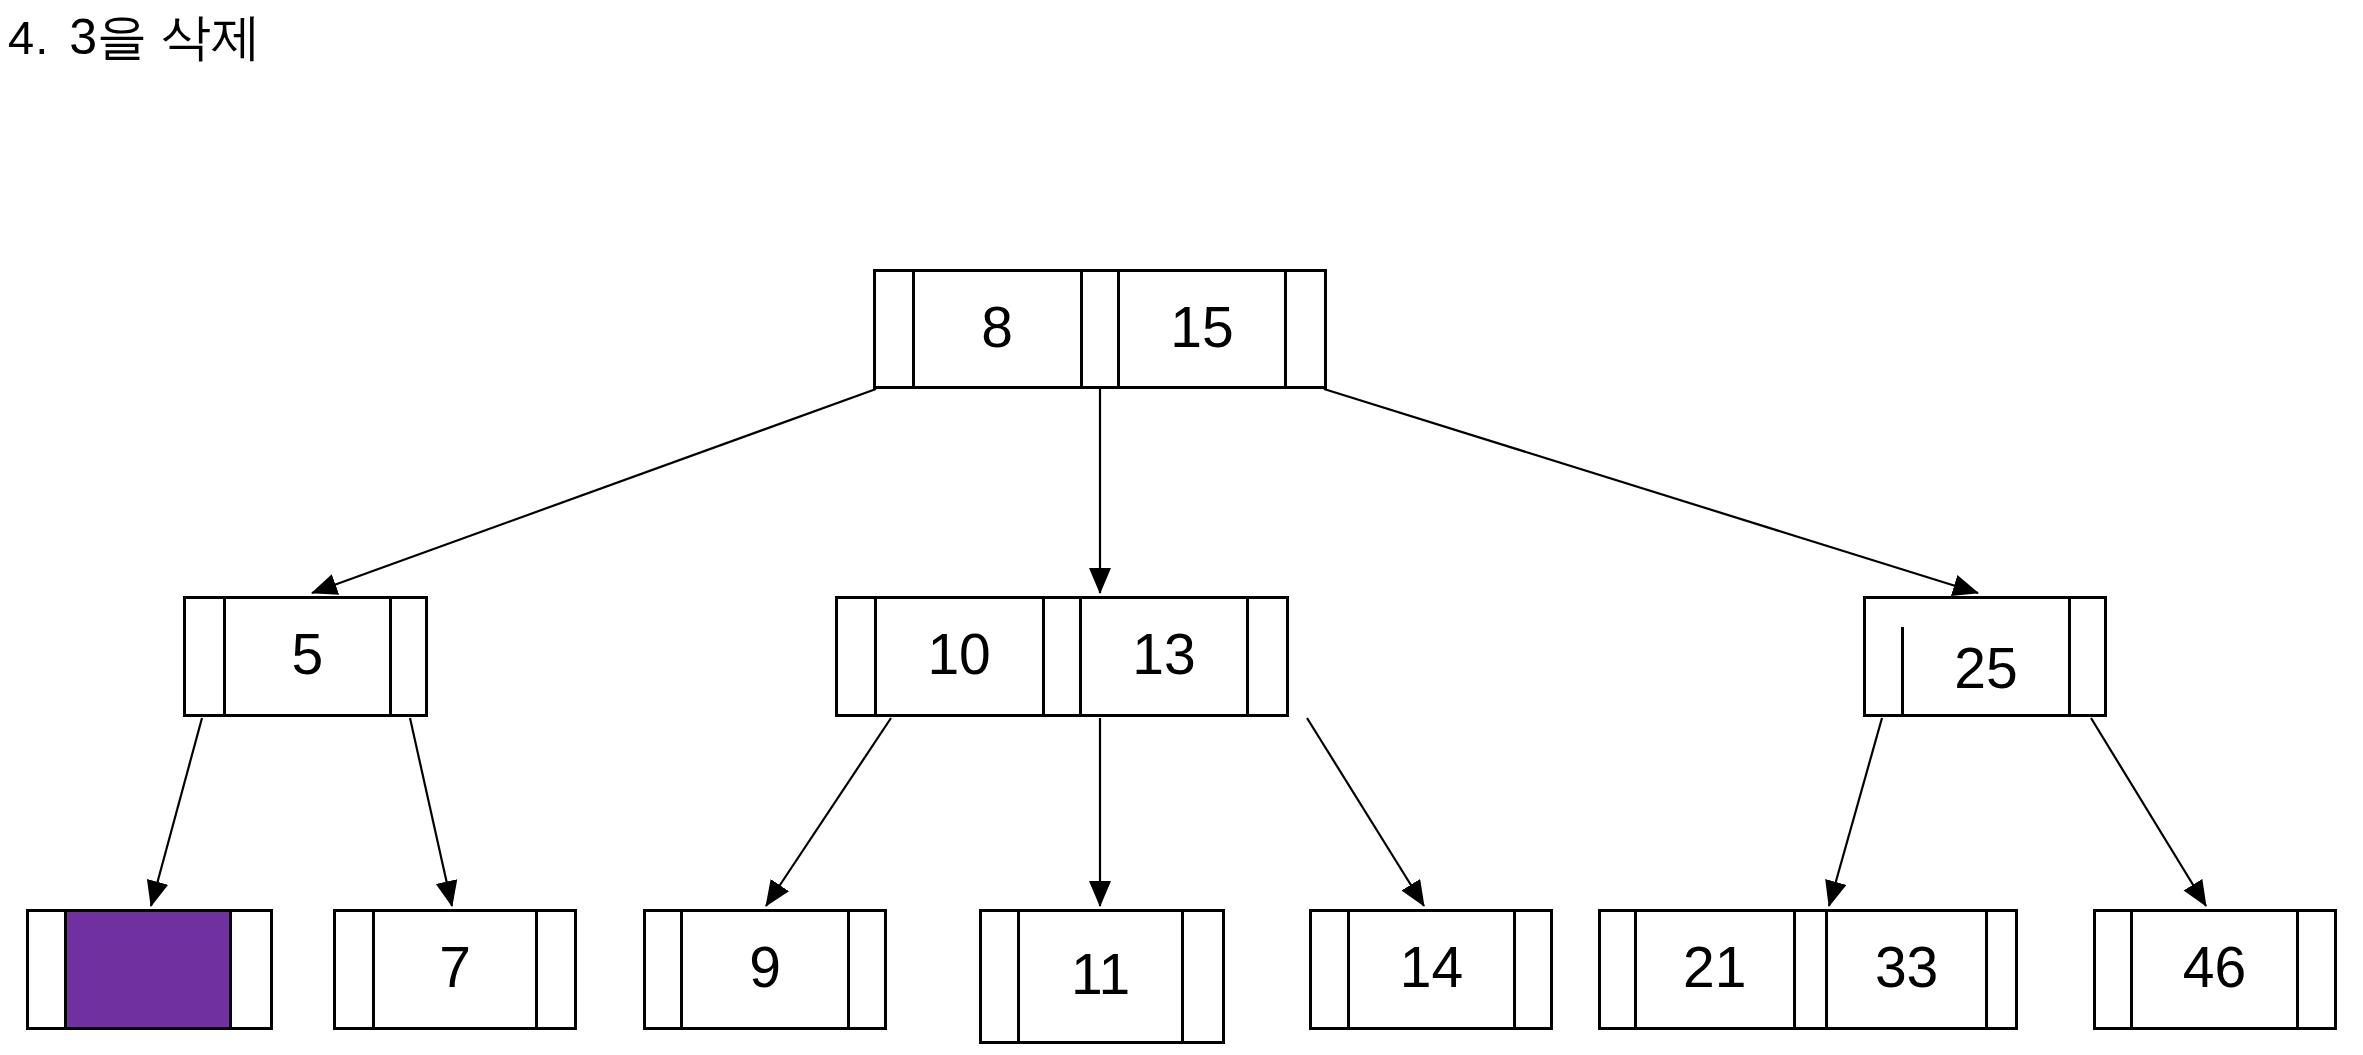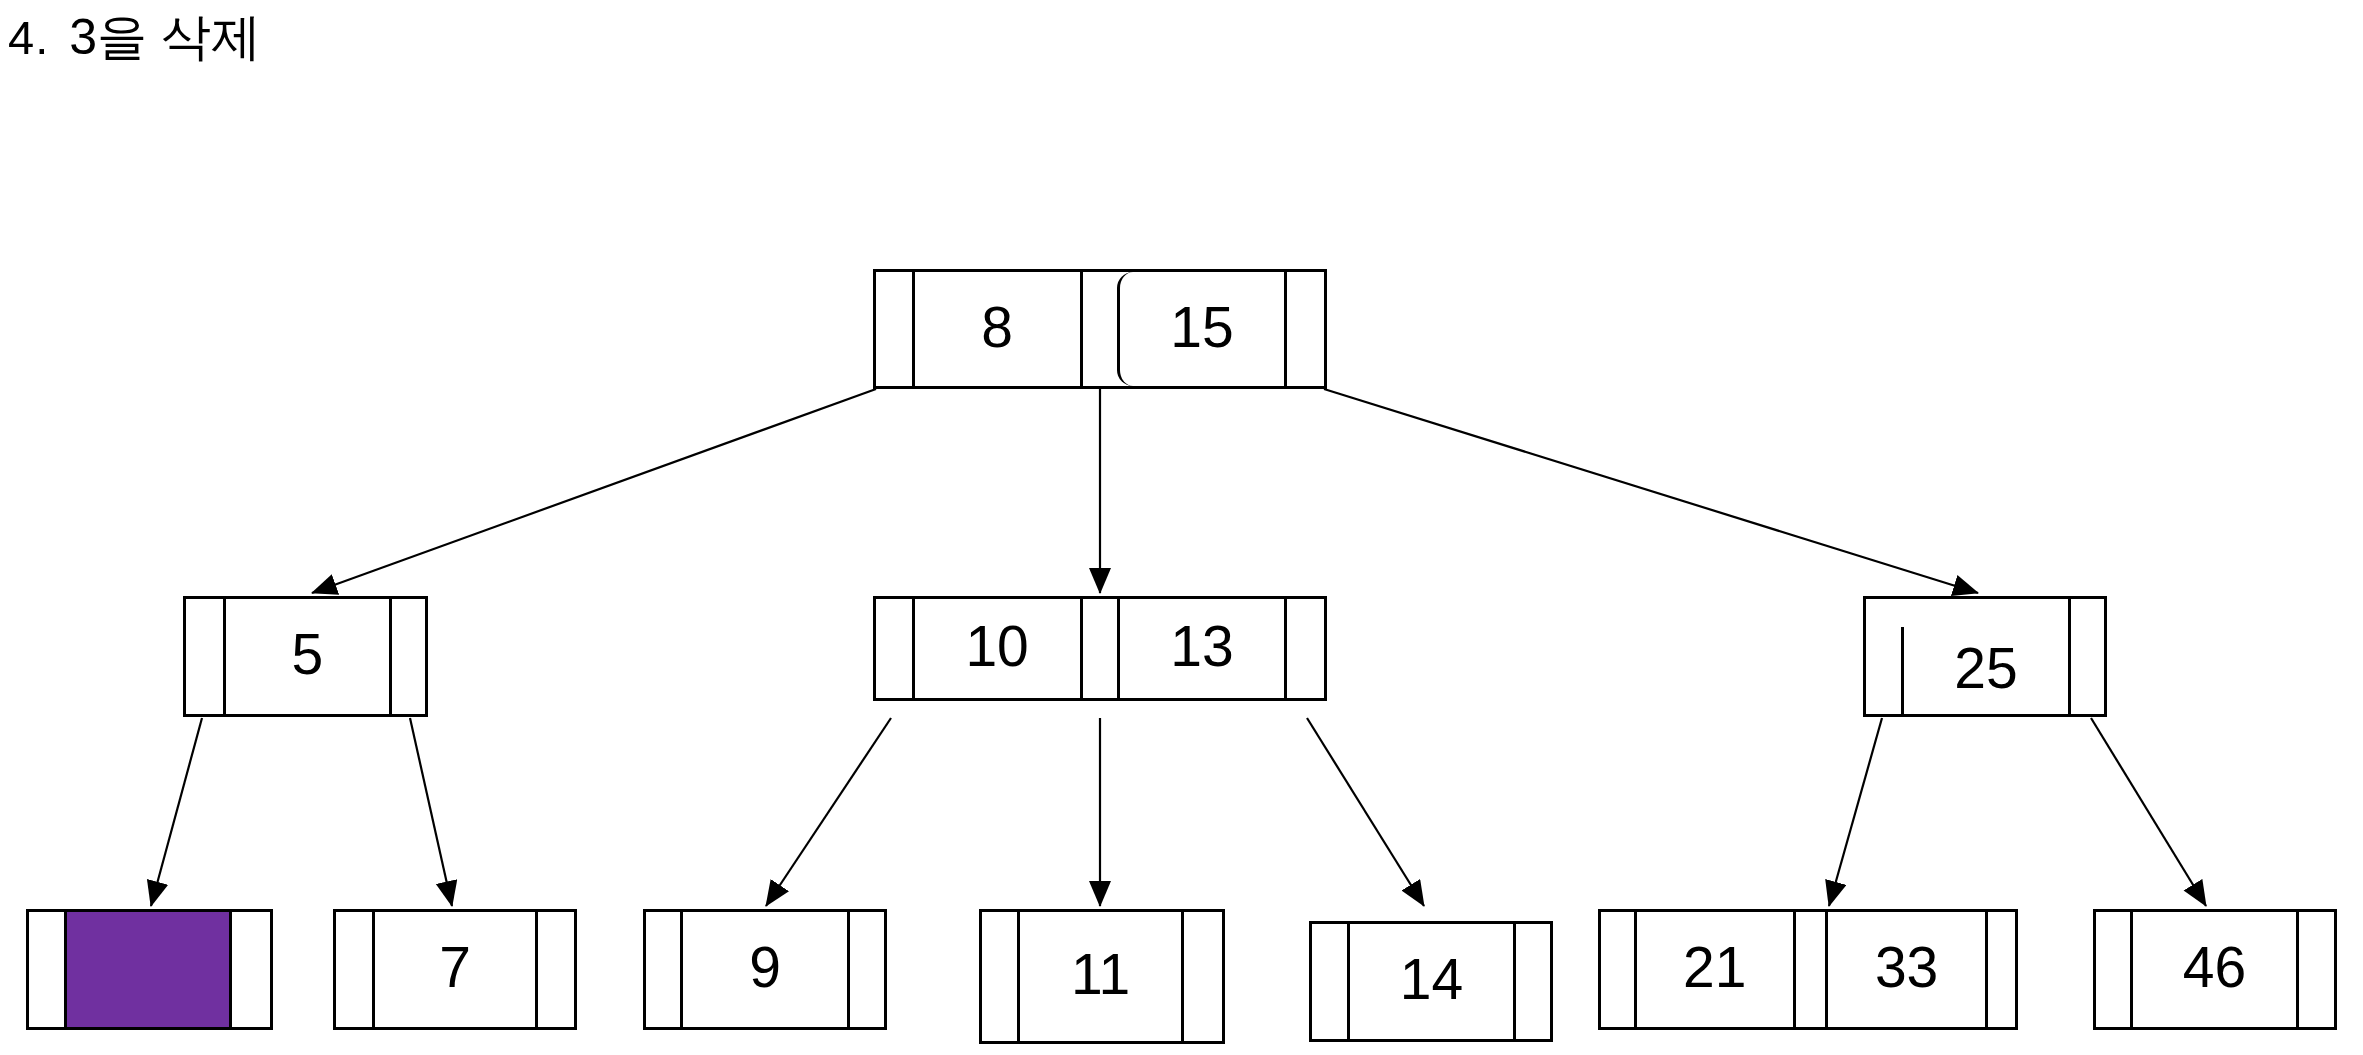--- a/index.html
+++ b/index.html
@@ -98,29 +98,29 @@
       <line x1="1307" y1="718" x2="1424" y2="906" marker-end="url(#arrowhead)"></line>
       <line x1="1882" y1="718" x2="1829" y2="906" marker-end="url(#arrowhead)"></line>
       <line x1="2091" y1="718" x2="2206" y2="906" marker-end="url(#arrowhead)"></line>
     </svg>
 
   <div id="nodes">
       <div class="bnode" style="left: 873px; top: 269px; width: 454px; height: 120px;">
         <div class="cell ptr" style="flex-grow: 37;"></div>
         <div class="cell key sep" style="flex-grow: 172;">8</div>
         <div class="cell ptr sep" style="flex-grow: 36;"></div>
-        <div class="cell key sep" style="flex-grow: 170; border-radius: 16px;">15</div>
+        <div class="cell key sep" style="flex-grow: 170;">15</div>
         <div class="cell ptr sep" style="flex-grow: 39;"></div>
       </div>
       <div class="bnode" style="left: 183px; top: 596px; width: 245px; height: 121px;">
         <div class="cell ptr" style="flex-grow: 39;"></div>
         <div class="cell key sep" style="flex-grow: 171;">5</div>
         <div class="cell ptr sep" style="flex-grow: 35;"></div>
       </div>
-      <div class="bnode" style="left: 873px; top: 596px; width: 454px; height: 105px;">
+      <div class="bnode" style="left: 835px; top: 596px; width: 454px; height: 121px;">
         <div class="cell ptr" style="flex-grow: 37;"></div>
         <div class="cell key sep" style="flex-grow: 172;">10</div>
         <div class="cell ptr sep" style="flex-grow: 36;"></div>
         <div class="cell key sep" style="flex-grow: 170;">13</div>
         <div class="cell ptr sep" style="flex-grow: 39;"></div>
       </div>
       <div class="bnode" style="left: 1863px; top: 596px; width: 244px; height: 121px;">
         <div class="cell ptr" style="flex-grow: 37;"></div>
         <div class="cell key sep" style="flex-grow: 172; margin-top: 28px;">25</div>
         <div class="cell ptr sep" style="flex-grow: 35;"></div>
@@ -138,21 +138,21 @@
       <div class="bnode" style="left: 643px; top: 909px; width: 244px; height: 121px;">
         <div class="cell ptr" style="flex-grow: 36;"></div>
         <div class="cell key sep" style="flex-grow: 172;">9</div>
         <div class="cell ptr sep" style="flex-grow: 36;"></div>
       </div>
       <div class="bnode" style="left: 979px; top: 909px; width: 246px; height: 135px;">
         <div class="cell ptr" style="flex-grow: 37;"></div>
         <div class="cell key sep" style="flex-grow: 169;">11</div>
         <div class="cell ptr sep" style="flex-grow: 40;"></div>
       </div>
-      <div class="bnode" style="left: 1309px; top: 909px; width: 244px; height: 121px; margin-top: 12px;">
+      <div class="bnode" style="left: 1309px; top: 909px; width: 244px; height: 121px;">
         <div class="cell ptr" style="flex-grow: 37;"></div>
         <div class="cell key sep" style="flex-grow: 171;">14</div>
         <div class="cell ptr sep" style="flex-grow: 36;"></div>
       </div>
       <div class="bnode" style="left: 1598px; top: 909px; width: 420px; height: 121px;">
         <div class="cell ptr" style="flex-grow: 37;"></div>
         <div class="cell key sep" style="flex-grow: 175;">21</div>
         <div class="cell ptr sep" style="flex-grow: 33;"></div>
         <div class="cell key sep" style="flex-grow: 177;">33</div>
         <div class="cell ptr sep" style="flex-grow: 30;"></div>

